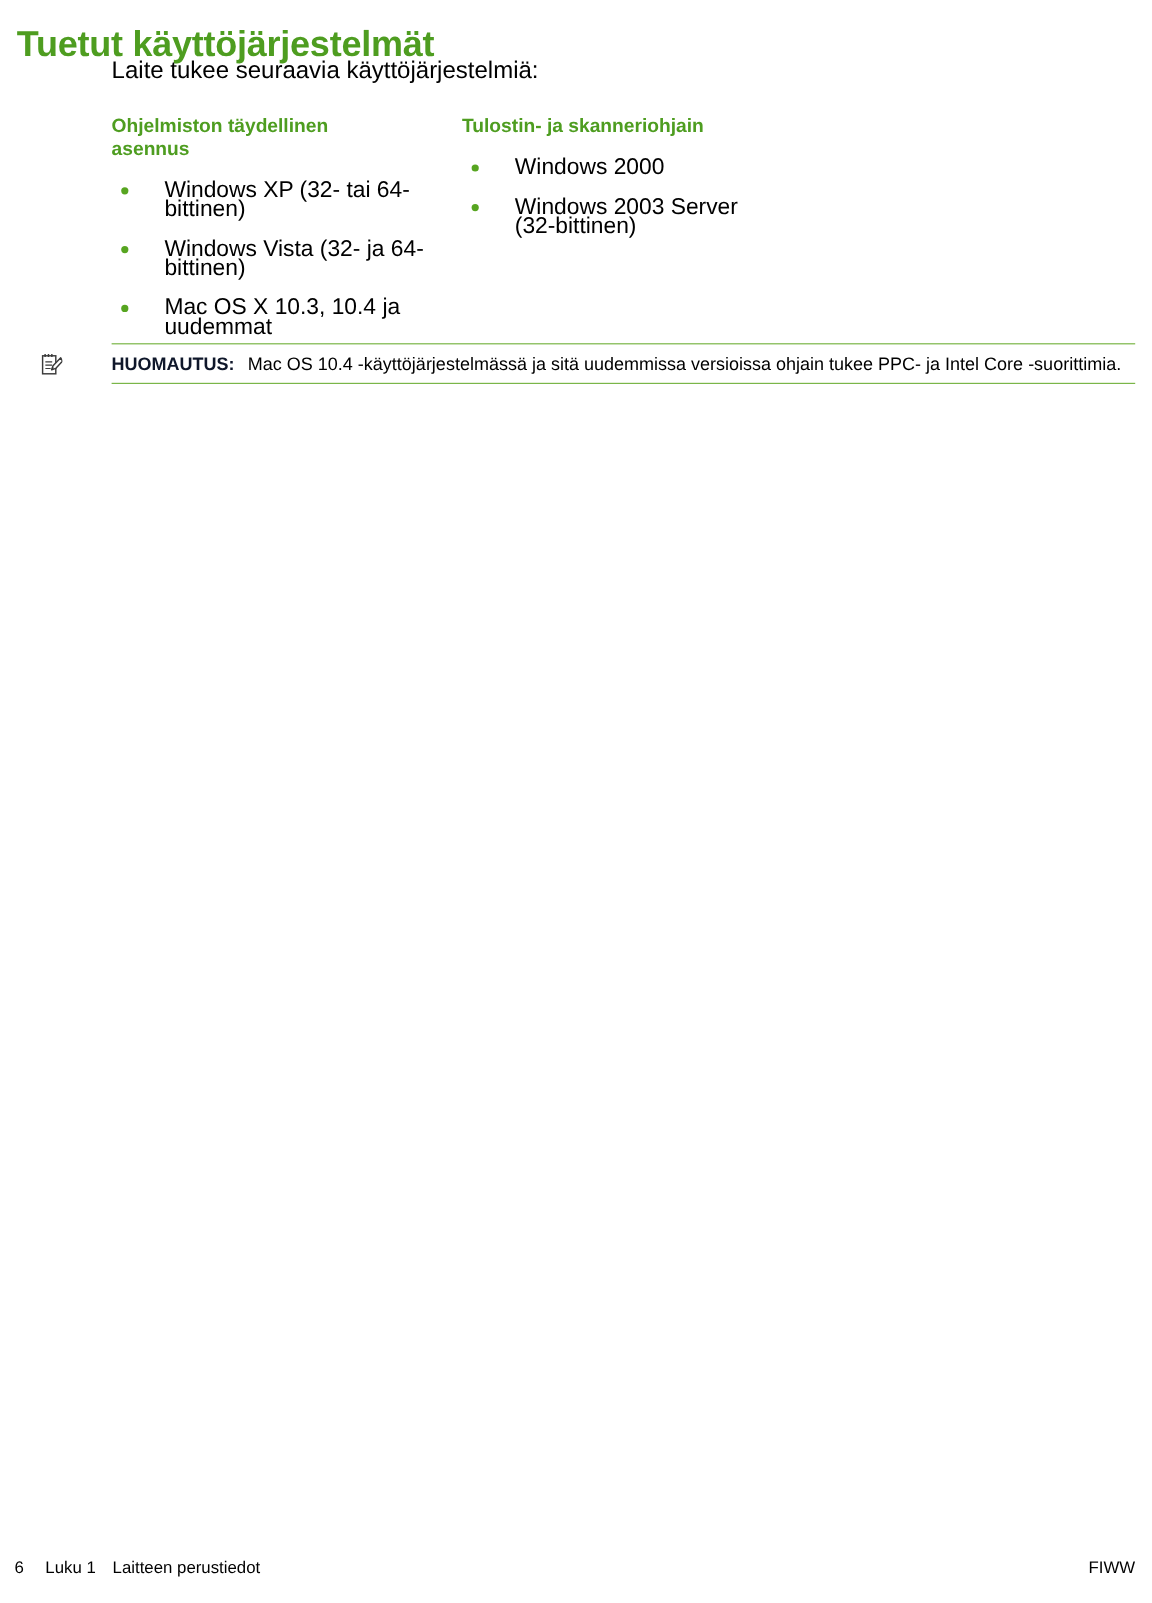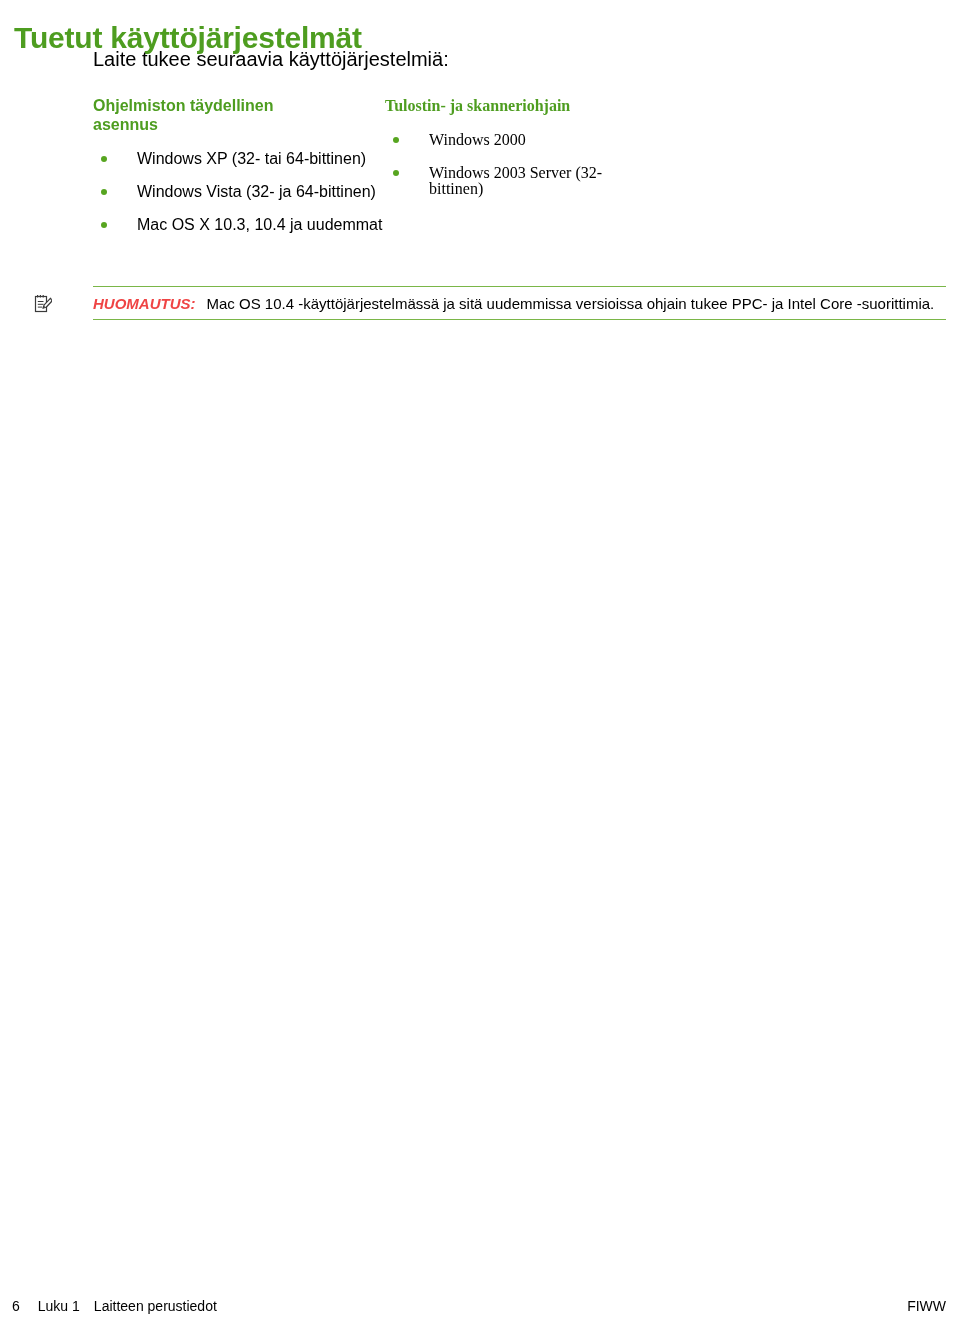--- a/index.html
+++ b/index.html
@@ -43,41 +43,41 @@
     position: absolute;
     left: 0;
     top: 96px;
     width: 960px;
   }
   .col {
     position: absolute;
     top: 0;
   }
   .col-0 { left: 93px;  width: 290px; }
-  .col-1 { left: 385px; width: 265px; font-family: Liberation Serif, serif; }
+  .col-1 { left: 385px; width: 265px; }
   .col-2 { left: 662px; width: 290px; }
 
   .col-title {
     font-size: 16px;
     font-weight: bold;
     color: #4e9d20;
     line-height: 19px;
     margin: 0 0 0 0;
   }
   .col-0 .col-title { width: 215px; }
 
   .bullet-list {
     list-style: none;
     margin: 0;
     padding: 0;
   }
   .bullet-item {
     position: relative;
     padding-left: 44px;
-    font-size: 16px;
+    font-size: 19px;
     line-height: 16px;
     color: #000000;
     margin-top: 17px;
   }
   .bullet-dot {
     position: absolute;
     left: 8px;
     top: 5px;
     width: 6px;
     height: 6px;
@@ -110,23 +110,22 @@
     border-bottom: 1.6px solid #7ab648;
     padding: 6px 0 4px 0;
     width: 853px;
   }
   .note-text {
     font-size: 15px;
     line-height: 22px;
     color: #000000;
   }
   .note-label {
-    color: #ef4444;
+    color: #0f172a;
     font-weight: bold;
-    font-style: italic;
   }
   .note-gap { display: inline-block; width: 11px; }
 
   
   .footer {
     position: absolute;
     left: 0;
     top: 1298px;
     width: 960px;
     height: 26px;

